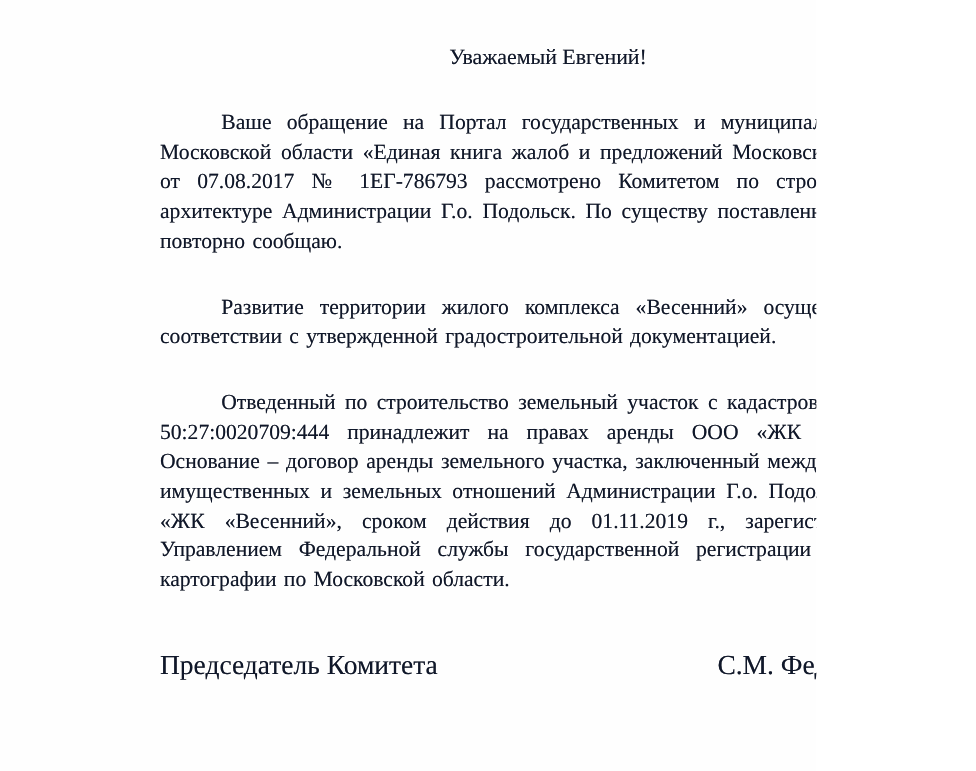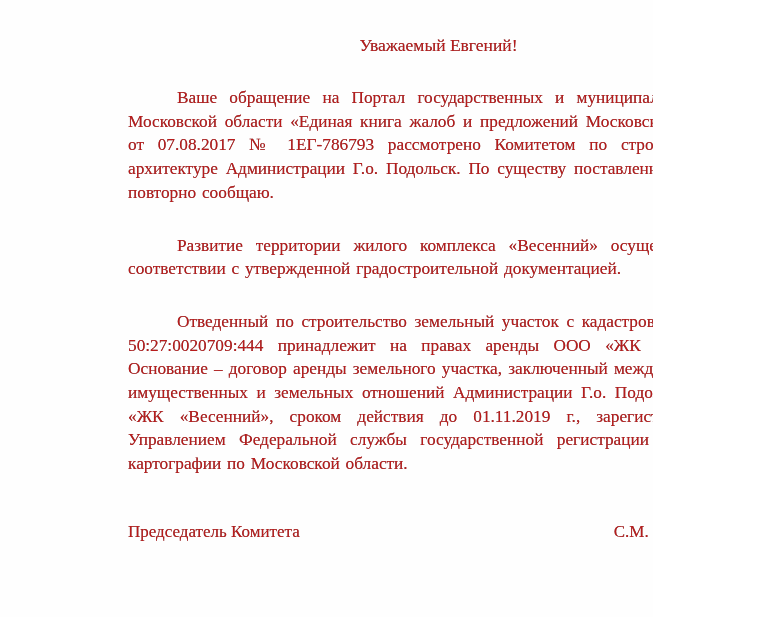--- a/index.html
+++ b/index.html
@@ -6,21 +6,21 @@
   html, body {
     background: #ffffff;
   }
   .page {
     position: relative;
     width: 653px;
     height: 617px;
     background: #fefefe;
     overflow: hidden;
     font-family: "Liberation Serif", "DejaVu Serif", serif;
-    color: #b91c1c;
+    color: #0f172a;
   }
   .content {
     position: absolute;
     left: 128px;
     top: 33px;
     width: 621px;
   }
   .salutation {
     text-align: center;
     font-size: 17.5px;
@@ -35,21 +35,21 @@
     text-indent: 49px;
     word-spacing: 1.5px;
     text-shadow: 0 0 0.5px rgba(20,20,20,0.55);
     margin-top: 29px;
   }
   .signature {
     display: flex;
     justify-content: space-between;
     align-items: baseline;
     margin-top: 44px;
-    font-size: 17px;
+    font-size: 22px;
     line-height: 24px;
     text-shadow: 0 0 0.5px rgba(20,20,20,0.55);
   }
 </style>
 </head>
 <body>
 
 <div class="page">
   <div class="content">
     <p class="salutation">Уважаемый Евгений!</p>

